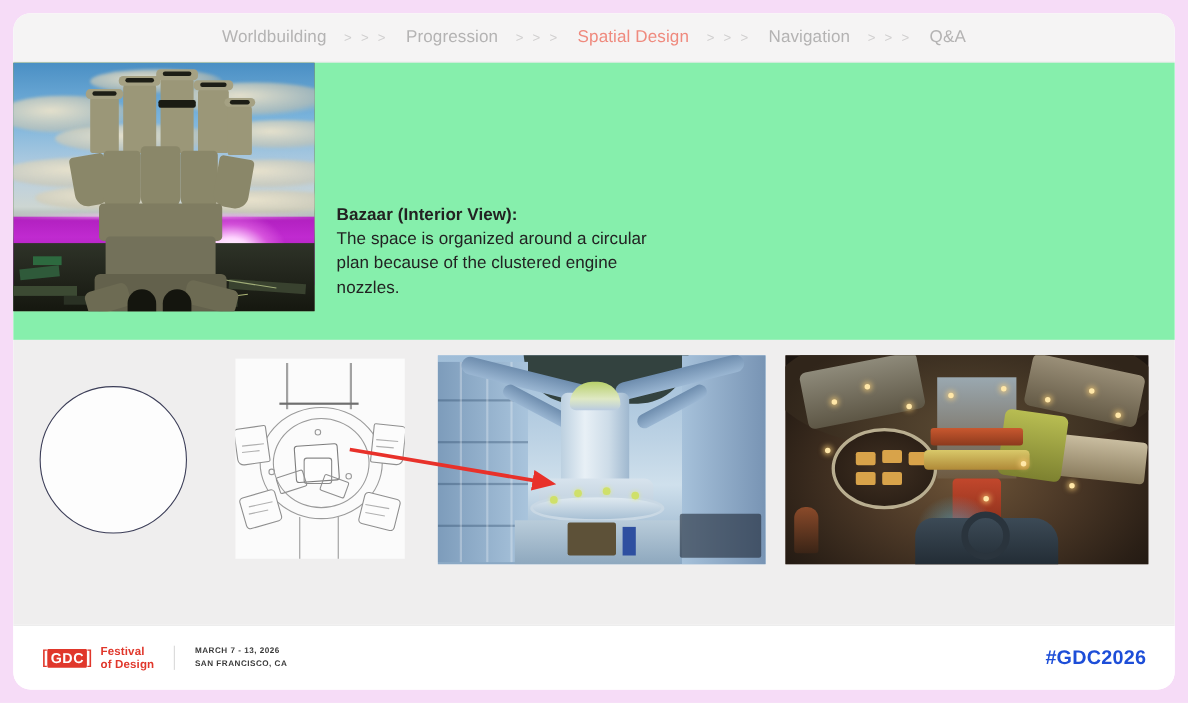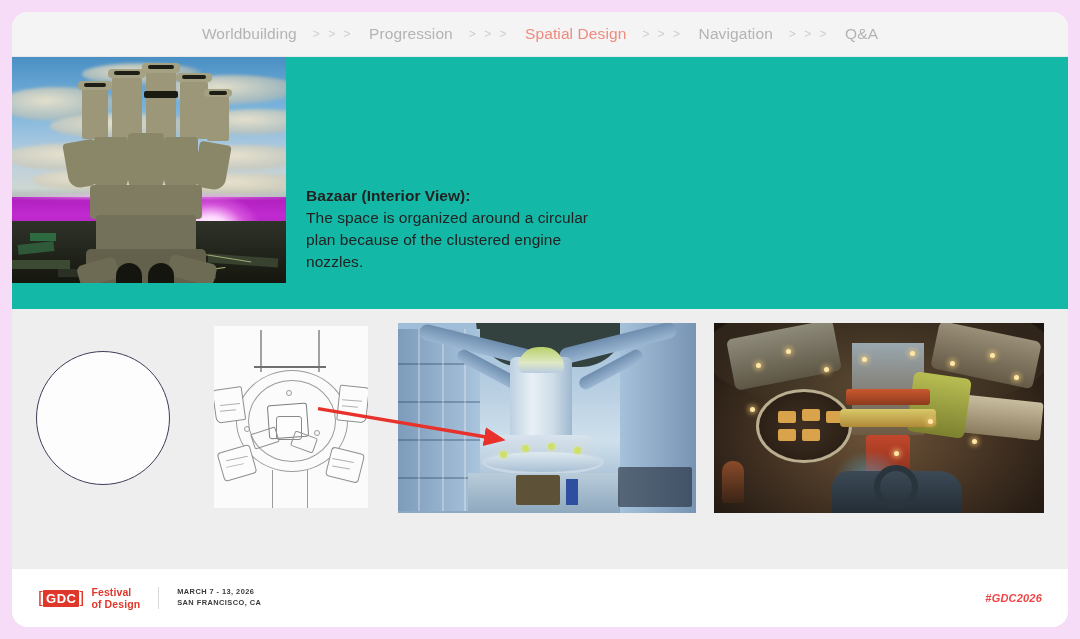--- a/index.html
+++ b/index.html
@@ -41,21 +41,21 @@
     font-size:12px;color:#cfcece;
     letter-spacing:2.5px;
     padding:0 14px;
     white-space:nowrap;
   }
   .nav-sep:nth-of-type(1){margin-left:0;}
 
   
   .hero{
     flex:0 0 252px;
-    background:#14b8a6;
+    background:#86efac;
     position:relative;
     display:flex;align-items:flex-start;
   }
   .hero-img{
     position:absolute;left:0;top:0;
     width:274px;height:226px;
     overflow:hidden;
     background:#6f6f52;
   }
   
@@ -370,21 +370,21 @@
     font-size:10.5px;font-weight:700;color:#e0372b;
     line-height:1.15;letter-spacing:.1px;
   }
   .divider{width:1px;height:22px;background:#d9d9d9;margin:0 11px;}
   .dates{
     font-size:7.4px;color:#3a3a3a;font-weight:700;
     line-height:1.45;letter-spacing:.45px;
   }
   .hashtag{
     margin-left:auto;
-    font-size:11px;font-weight:700;color:#ef4444;letter-spacing:.2px;font-style:italic;
+    font-size:18px;font-weight:700;color:#1d4ed8;letter-spacing:.2px;
   }
 </style>
 </head>
 <body>
 
 <div class="slide">
 
   <div class="nav">
     <span class="nav-item">Worldbuilding</span>
     <span class="nav-sep">&gt; &gt; &gt;</span>

